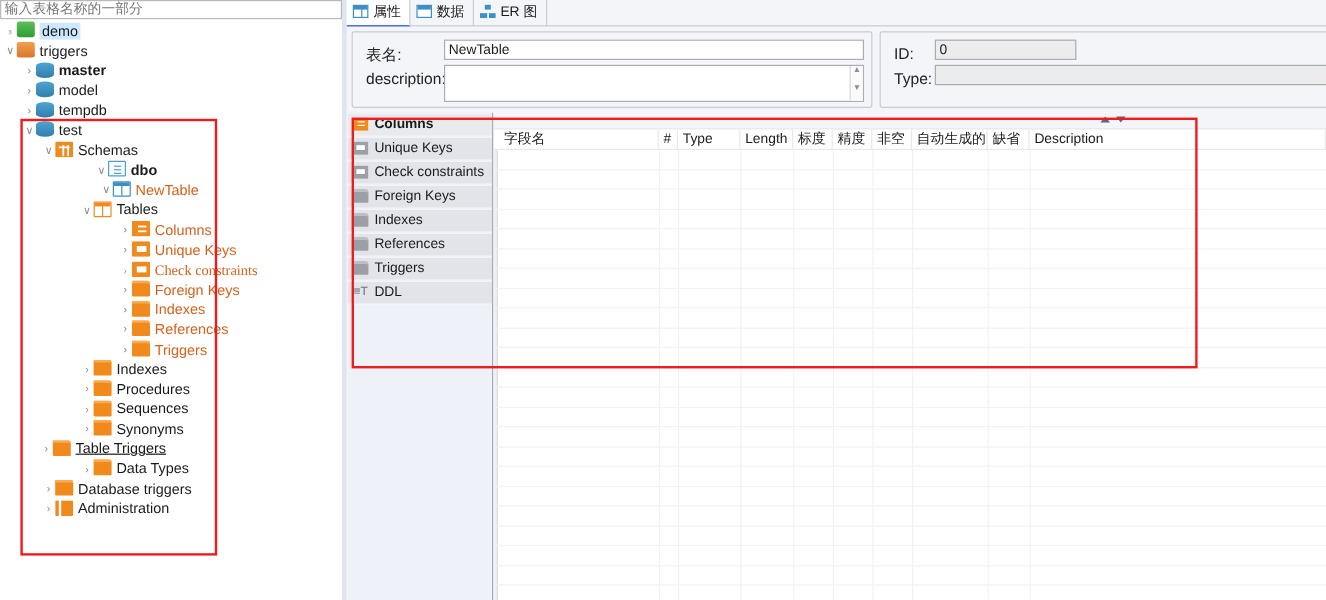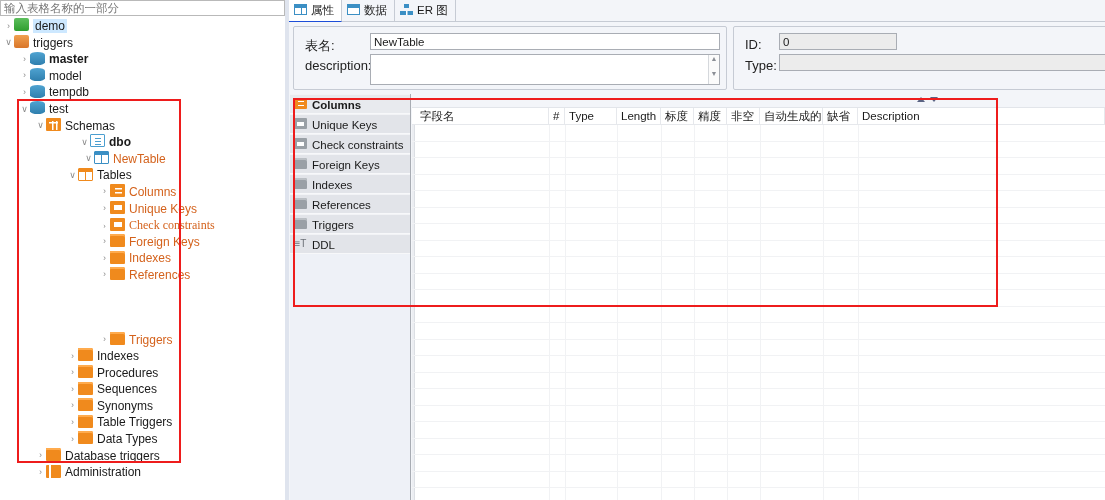--- a/index.html
+++ b/index.html
@@ -240,26 +240,26 @@
         <div class="tnode" style="padding-left: 35px;"><span class="twist">∨</span><span class="tico ic-schema"></span><span class="tlabel">Schemas</span></div>
         <div class="tnode bold" style="padding-left: 51px; margin-left: 28px;"><span class="twist">∨</span><span class="tico ic-dbo"></span><span class="tlabel">dbo</span></div>
         <div class="tnode orange" style="padding-left: 83px;"><span class="twist">∨</span><span class="tico ic-table"></span><span class="tlabel">NewTable</span></div>
         <div class="tnode" style="padding-left: 67px;"><span class="twist">∨</span><span class="tico ic-table-o"></span><span class="tlabel">Tables</span></div>
         <div class="tnode orange" style="padding-left: 99px;"><span class="twist">›</span><span class="tico ic-folder-lines"></span><span class="tlabel">Columns</span></div>
         <div class="tnode orange" style="padding-left: 99px;"><span class="twist">›</span><span class="tico ic-key"></span><span class="tlabel">Unique Keys</span></div>
         <div class="tnode orange" style="padding-left: 99px; font-family: Liberation Serif, serif;"><span class="twist">›</span><span class="tico ic-key"></span><span class="tlabel">Check constraints</span></div>
         <div class="tnode orange" style="padding-left: 99px;"><span class="twist">›</span><span class="tico ic-folder"></span><span class="tlabel">Foreign Keys</span></div>
         <div class="tnode orange" style="padding-left: 99px;"><span class="twist">›</span><span class="tico ic-folder"></span><span class="tlabel">Indexes</span></div>
         <div class="tnode orange" style="padding-left: 99px;"><span class="twist">›</span><span class="tico ic-folder"></span><span class="tlabel">References</span></div>
-        <div class="tnode orange" style="padding-left: 99px; margin-top: 48px;"><span class="twist">›</span><span class="tico ic-folder"></span><span class="tlabel">Triggers</span></div>
+        <div class="tnode orange" style="padding-left: 99px;"><span class="twist">›</span><span class="tico ic-folder"></span><span class="tlabel">Triggers</span></div>
         <div class="tnode" style="padding-left: 67px;"><span class="twist">›</span><span class="tico ic-folder"></span><span class="tlabel">Indexes</span></div>
         <div class="tnode" style="padding-left: 67px;"><span class="twist">›</span><span class="tico ic-folder"></span><span class="tlabel">Procedures</span></div>
         <div class="tnode" style="padding-left: 67px;"><span class="twist">›</span><span class="tico ic-folder"></span><span class="tlabel">Sequences</span></div>
         <div class="tnode" style="padding-left: 67px;"><span class="twist">›</span><span class="tico ic-folder"></span><span class="tlabel">Synonyms</span></div>
-        <div class="tnode" style="padding-left: 67px;"><span class="twist">›</span><span class="tico ic-folder"></span><span class="tlabel">Table Triggers</span></div>
+        <div class="tnode" style="padding-left: 33px; text-decoration: underline;"><span class="twist">›</span><span class="tico ic-folder"></span><span class="tlabel">Table Triggers</span></div>
         <div class="tnode" style="padding-left: 67px;"><span class="twist">›</span><span class="tico ic-folder"></span><span class="tlabel">Data Types</span></div>
         <div class="tnode" style="padding-left: 35px;"><span class="twist">›</span><span class="tico ic-folder"></span><span class="tlabel">Database triggers</span></div>
         <div class="tnode" style="padding-left: 35px;"><span class="twist">›</span><span class="tico ic-admin"></span><span class="tlabel">Administration</span></div>
       </div>
     <div id="red-tree"></div>
   </div>
 
   <div id="divider"></div>
 
   <div id="editor">

